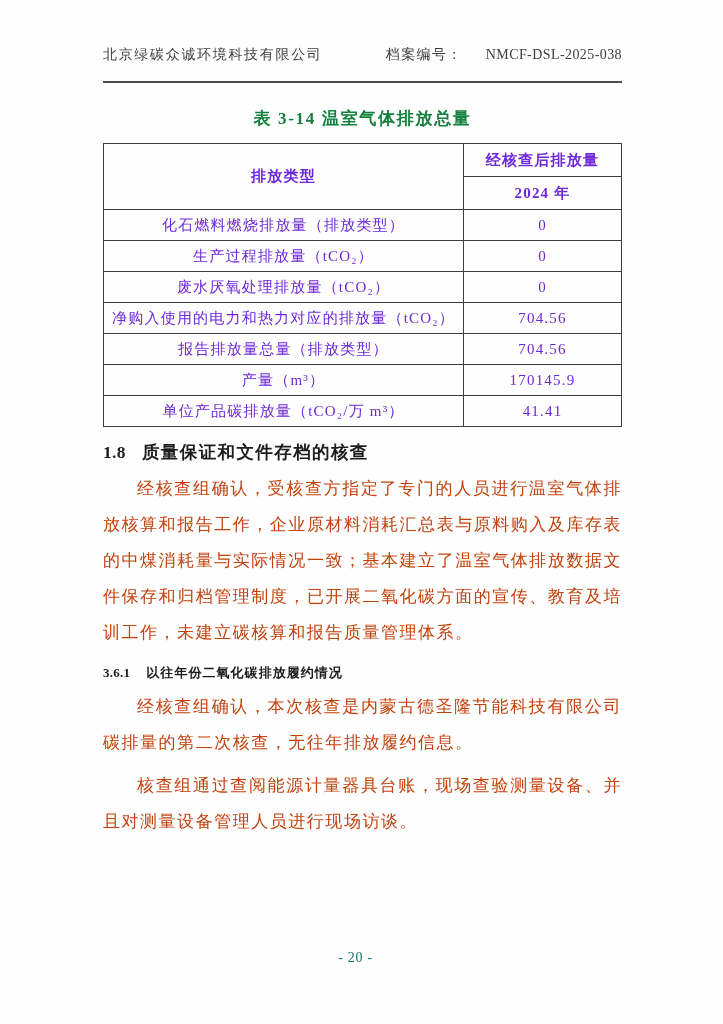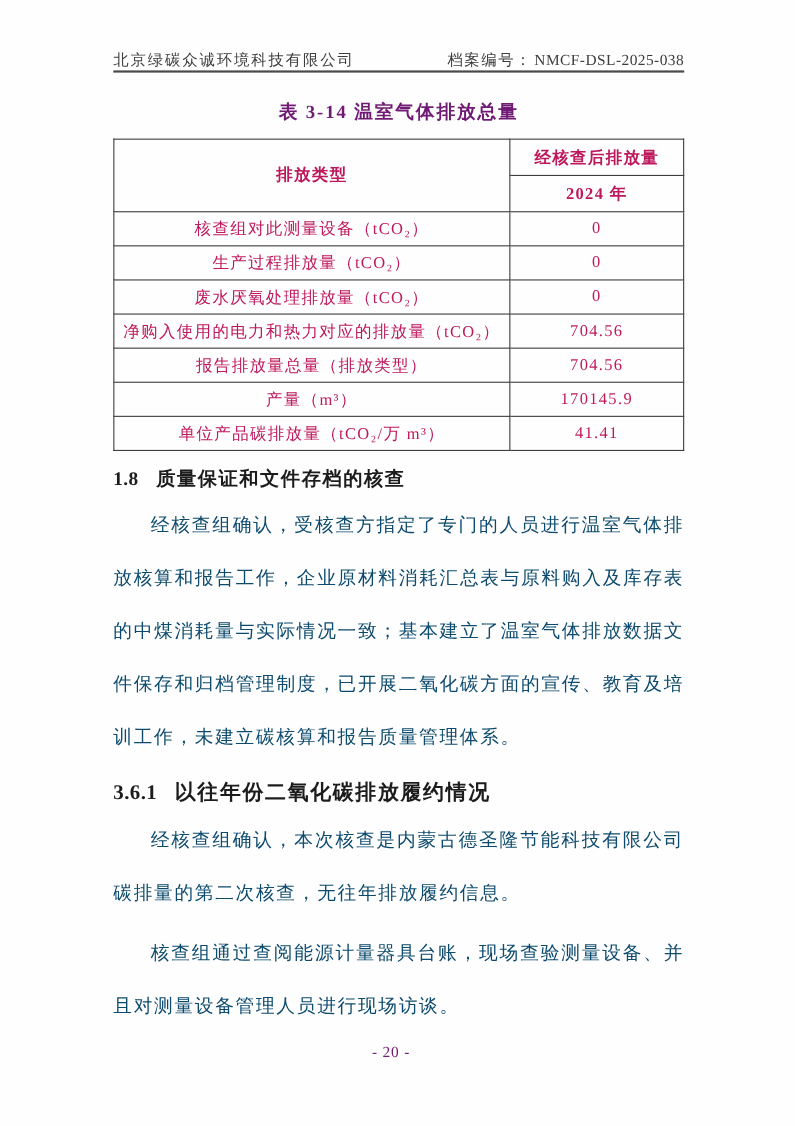--- a/index.html
+++ b/index.html
@@ -18,89 +18,89 @@
     overflow: hidden;
   }
   
   .header {
     display: flex;
     justify-content: space-between;
     align-items: flex-end;
     font-size: 14px;
     color: #3d3d3d;
     letter-spacing: 0.12em;
-    padding-bottom: 0;
+    padding-bottom: 17px;
     border-bottom: 2px solid #4a4a4a;
     gap: 24px;
   }
-  .header .docno-label { margin-right: 2px; letter-spacing: 0.1em; }
+  .header .docno-label { margin-right: 23px; letter-spacing: 0.1em; }
   .header .docno-value { letter-spacing: 0.03em; }
   
   .table-title {
     margin-top: 24px;
     text-align: center;
     font-size: 17px;
     font-weight: bold;
-    color: #701a75;
+    color: #15803d;
     letter-spacing: 0.1em;
   }
   
   table.emissions {
     margin-top: 13px;
     width: 100%;
     border-collapse: collapse;
     table-layout: fixed;
   }
   table.emissions td {
     border: 1px solid #3c3c3c;
     text-align: center;
     vertical-align: middle;
     font-size: 15px;
     height: 31px;
     padding: 2px 6px;
     letter-spacing: 0.08em;
-    color: #be185d;
+    color: #6d28d9;
   }
   table.emissions td.hdr { font-weight: bold; height: 33px; }
   table.emissions col.c1 { width: 69.5%; }
   table.emissions col.c2 { width: 30.5%; }
   
   .h2 {
     margin-top: 13px;
     font-size: 17.5px;
     font-weight: bold;
     color: #1c1c1c;
     letter-spacing: 0.08em;
   }
   .h2 .num, .h3 .num { margin-right: 16px; letter-spacing: 0.02em; }
   .h3 {
     margin-top: 13px;
-    font-size: 19px;
+    font-size: 13px;
     font-weight: bold;
     color: #1c1c1c;
     letter-spacing: 0.08em;
   }
   p.body-para {
     margin-top: 7px;
     font-size: 17px;
-    line-height: 48px;
+    line-height: 36px;
     text-align: justify;
     text-indent: 2em;
     letter-spacing: 0.09em;
-    color: #0c4a6e;
+    color: #c2410c;
   }
   
   .footer {
     position: absolute;
     left: 0;
     right: 12px;
     bottom: 58px;
     text-align: center;
     font-size: 14px;
-    color: #701a75;
+    color: #0f766e;
     letter-spacing: 0.05em;
   }
 </style>
 </head>
 <body>
 
 <div class="page">
 
   <div class="header">
     <span class="company">北京绿碳众诚环境科技有限公司</span>
@@ -118,21 +118,21 @@
       </colgroup>
     <tbody>
         <tr>
       <td rowspan="2" class="hdr">排放类型</td>
       <td class="hdr">经核查后排放量</td>
     </tr>
     <tr>
       <td class="hdr">2024 年</td>
     </tr>
     <tr>
-      <td>核查组对此测量设备（tCO₂）</td>
+      <td>化石燃料燃烧排放量（排放类型）</td>
       <td>0</td>
     </tr>
     <tr>
       <td>生产过程排放量（tCO₂）</td>
       <td>0</td>
     </tr>
     <tr>
       <td>废水厌氧处理排放量（tCO₂）</td>
       <td>0</td>
     </tr>

